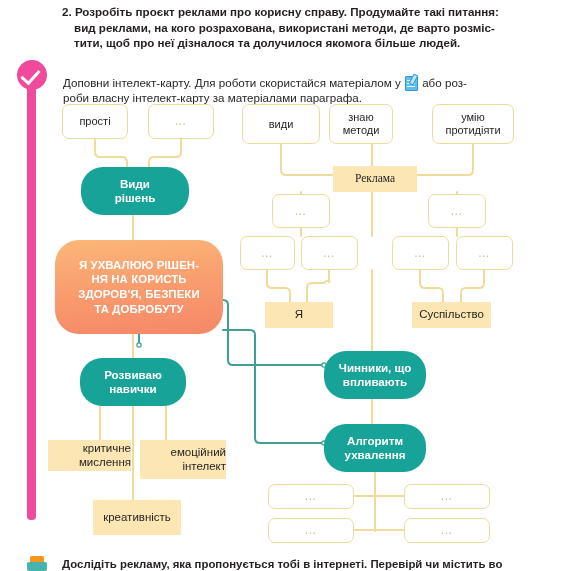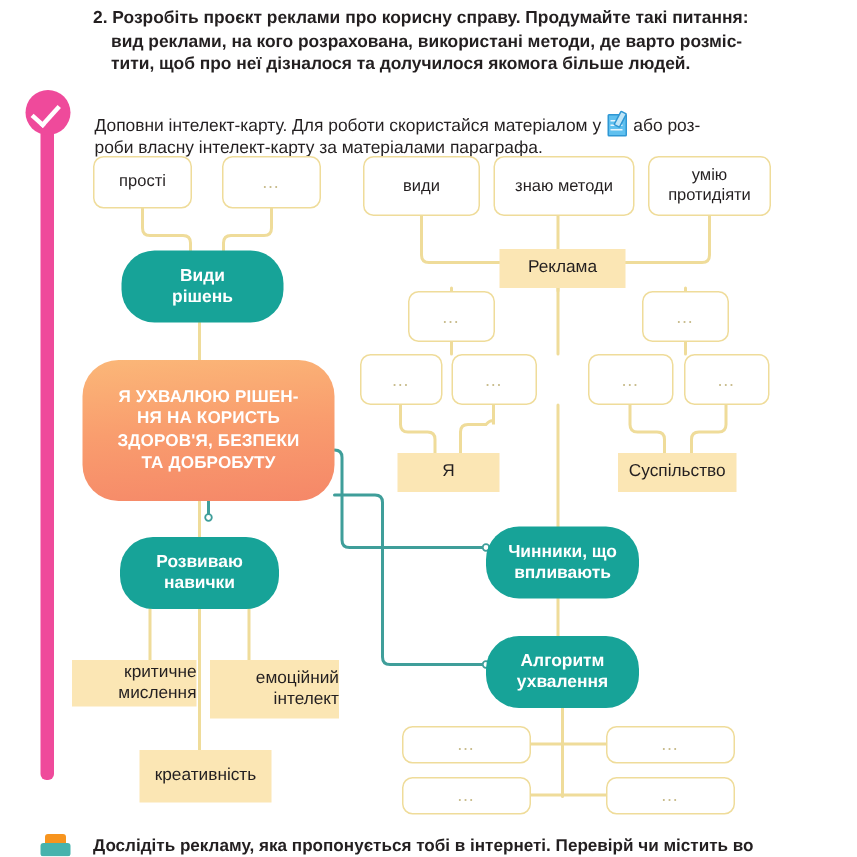--- a/index.html
+++ b/index.html
@@ -269,30 +269,30 @@
     <div id="node-layer">
         <div class="node outline" style="left: 62px; top: 104px; width: 66px; height: 35px;">
           <span>прості</span>
         </div>
         <div class="node outline dots" style="left: 148px; top: 104px; width: 66px; height: 35px;">
           <span>…</span>
         </div>
         <div class="node outline" style="left: 242px; top: 104px; width: 78px; height: 40px;">
           <span>види</span>
         </div>
-        <div class="node outline" style="left: 329px; top: 104px; width: 94px; height: 40px;">
+        <div class="node outline" style="left: 329px; top: 104px; width: 64px; height: 40px;">
           <span>знаю методи</span>
         </div>
         <div class="node outline" style="left: 432px; top: 104px; width: 82px; height: 40px;">
           <span>умію<br>протидіяти</span>
         </div>
         <div class="node teal" style="left: 81px; top: 167px; width: 108px; height: 48px;">
           <span>Види<br>рішень</span>
         </div>
-        <div class="node filled" style="left: 333px; top: 166px; width: 84px; height: 26px;">
+        <div class="node filled" style="left: 333px; top: 166px; width: 84px; height: 26px; font-family: Liberation Serif, serif;">
           <span>Реклама</span>
         </div>
         <div class="node outline dots" style="left: 272px; top: 194px; width: 58px; height: 34px;">
           <span>…</span>
         </div>
         <div class="node outline dots" style="left: 428px; top: 194px; width: 58px; height: 34px;">
           <span>…</span>
         </div>
         <div class="node orange" style="left: 55px; top: 240px; width: 168px; height: 94px;">
           <span>Я УХВАЛЮЮ РІШЕН-<br>НЯ НА КОРИСТЬ<br>ЗДОРОВ'Я, БЕЗПЕКИ<br>ТА ДОБРОБУТУ</span>

